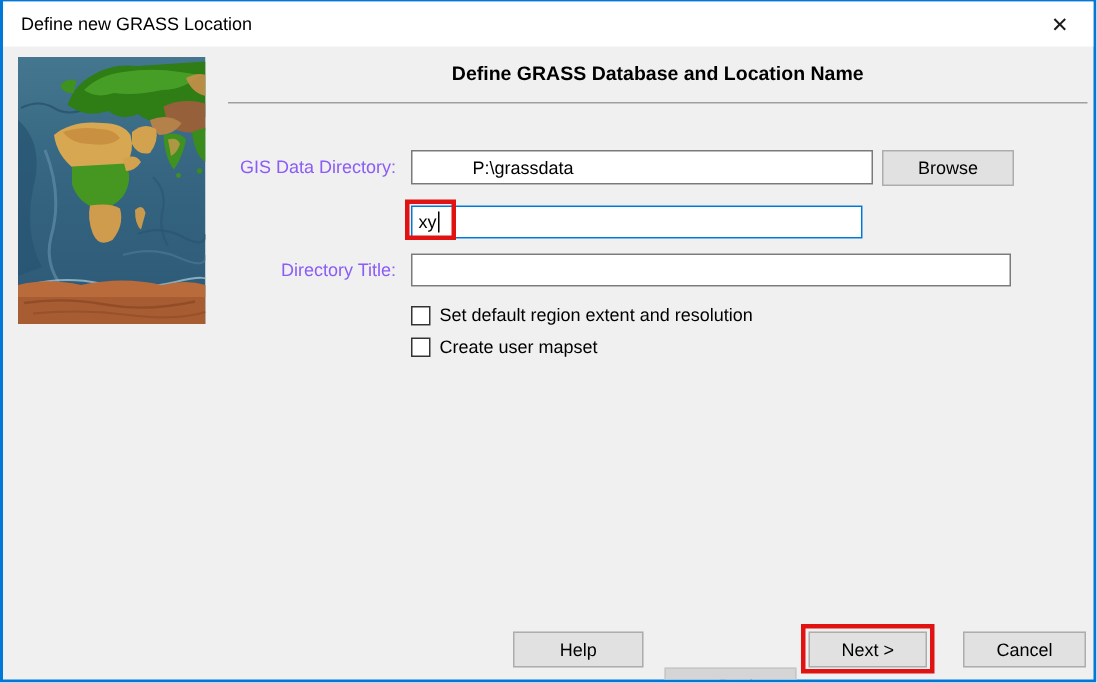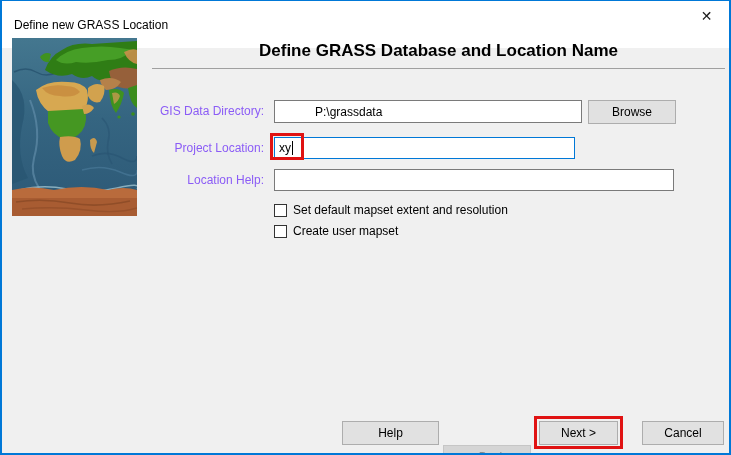--- a/index.html
+++ b/index.html
@@ -9,42 +9,42 @@
     position: relative;
     width: 731px; height: 455px;
     background: var(--dialog-bg, #f0f0f0);
     border: 2px solid var(--accent, #0078d7);
     border-top-width: 1px;
     overflow: hidden;
   }
 
   
   .titlebar {
-    position: absolute; left: 0; top: 0; right: 0; height: 47px;
+    position: absolute; left: 0; top: 0; right: 0; height: 30px;
     background: var(--titlebar-bg, #ffffff);
     display: flex; align-items: center;
   }
   .titlebar-text {
     margin-left: 12px; font-size: 12px; color: #000;
   }
   .close-btn {
     position: absolute; right: 0; top: 0; width: 45px; height: 30px;
     display: flex; align-items: center; justify-content: center;
     font-size: 14px; color: #1a1a1a; cursor: default;
   }
 
   
   .map-box {
     position: absolute; left: 10px; top: 37px; width: 125px; height: 178px;
   }
 
   
   .page-title {
     position: absolute; left: 150px; top: 40px; width: 573px;
-    text-align: center; font-size: 17px; font-weight: bold; color: #000;
+    text-align: center; font-size: 13px; font-weight: bold; color: #000;
   }
   .separator {
     position: absolute; left: 150px; top: 67px; width: 573px; height: 1px;
     background: #a0a0a0;
   }
 
   
   .field-label {
     position: absolute; left: 120px; width: 142px; text-align: right;
     font-size: 12px; color: #8b5cf6; white-space: nowrap;
@@ -79,21 +79,21 @@
   .checkbox-row { position: absolute; left: 272px; display: flex; align-items: center; }
   .checkbox {
     width: 13px; height: 13px; background: #fff; border: 1px solid #333;
     margin-right: 6px; flex: none;
   }
   .checkbox-label { font-size: 12px; color: #000; white-space: nowrap; }
   .cb1 { top: 202px; }
   .cb2 { top: 223px; }
 
   
-  .help-btn   { left: 340px; top: 420px; width: 97px; }
+  .help-btn   { left: 340px; top: 420px; width: 87px; }
   .back-btn   { left: 441px; top: 444px; width: 88px; }
   .next-btn   { left: 537px; top: 420px; width: 79px; }
   .cancel-btn { left: 640px; top: 420px; width: 82px; }
 
   
   .annotation {
     position: absolute; border: 3px solid var(--annotation, #e01212);
     background: transparent; pointer-events: none; z-index: 5;
   }
   .ann-xy   { left: 268px; top: 132px; width: 34px; height: 27px; }
@@ -159,33 +159,32 @@
     </svg>
   </div>
 
   <div class="page-title">Define GRASS Database and Location Name</div>
   <div class="separator"></div>
 
   <label class="field-label" style="top:103px;">GIS Data Directory:</label>
   <input class="textbox gis-input" value="P:\grassdata" style="">
   <button class="btn browse-btn">Browse</button>
 
-  <label class="field-label" style="top:140px;">Project Location:</label>
   <div class="textbox focused loc-input" role="textbox">
       <span>xy</span>
       <span class="caret"></span>
     </div>
   <div class="annotation ann-xy"></div>
 
-  <label class="field-label" style="top:172px;">Location Help:</label>
+  <label class="field-label" style="top:172px;">Directory Title:</label>
   <input class="textbox title-input" value="" style="">
 
   <div class="checkbox-row cb1">
     <span class="checkbox"></span>
-    <span class="checkbox-label">Set default mapset extent and resolution</span>
+    <span class="checkbox-label">Set default region extent and resolution</span>
   </div>
   <div class="checkbox-row cb2">
     <span class="checkbox"></span>
     <span class="checkbox-label">Create user mapset</span>
   </div>
 
   <button class="btn help-btn">Help</button>
   <button class="btn back-btn disabled" disabled="">&lt; Back</button>
   <button class="btn next-btn">Next &gt;</button>
   <div class="annotation ann-next"></div>

